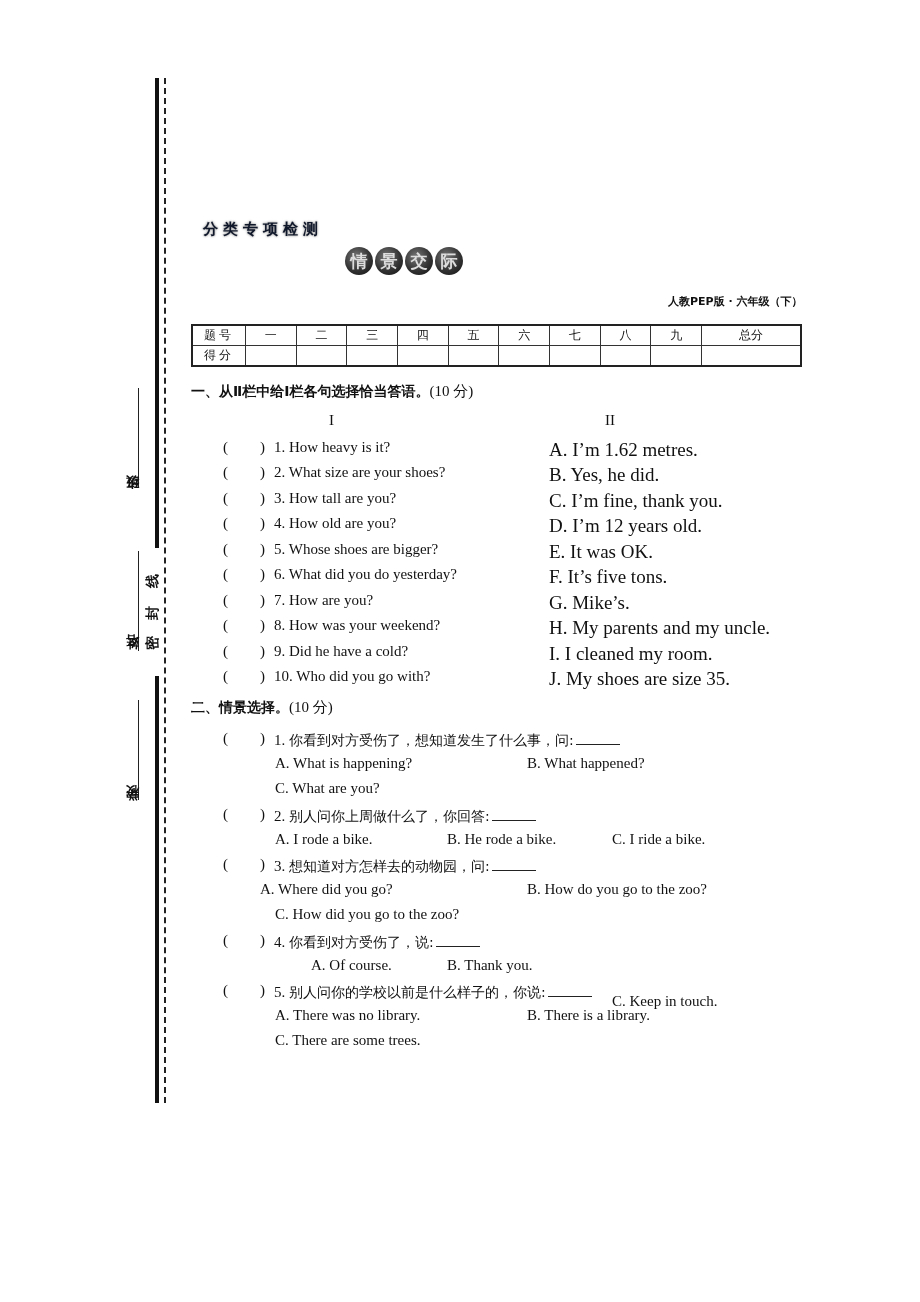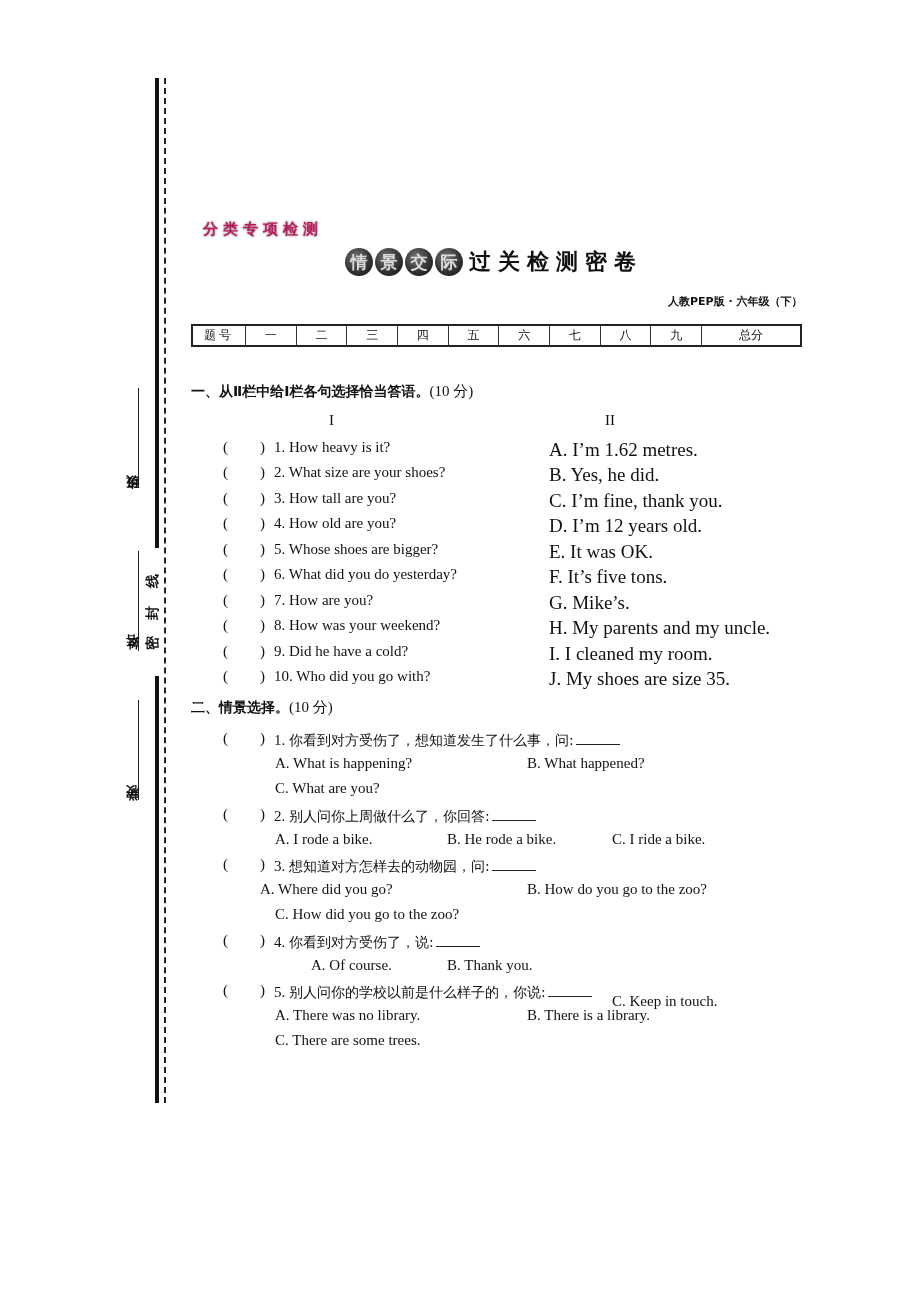--- a/index.html
+++ b/index.html
@@ -15,21 +15,21 @@
     .dash-line { position: absolute; left: 164px; top: 78px; height: 1025px; width: 0;
       border-left: 2px dashed #222; }
     .margin-label { position: absolute; font-family: "DejaVu Sans", sans-serif; font-size: 13px;
       font-weight: bold; writing-mode: vertical-rl; transform: rotate(180deg); letter-spacing: 2px; }
     .margin-rule { position: absolute; left: 138px; width: 1px; background: #222; }
     .seal-char { position: absolute; left: 146px; font-family: "DejaVu Sans", sans-serif;
       font-size: 14px; font-weight: bold; transform: rotate(-90deg); }
 
     
     .series-title { left: 203px; top: 220px; font-family: "DejaVu Sans", sans-serif; font-size: 15px;
-      font-weight: bold; letter-spacing: 5px; color: #be185d;
+      font-weight: bold; letter-spacing: 5px; color: #0f172a;
       text-shadow: 0 0 2px #999, 0 0 3px #bbb; }
     .main-title { left: 345px; top: 247px; display: flex; align-items: center; }
     .badge { width: 28px; height: 28px; border-radius: 50%;
       background: radial-gradient(circle at 40% 35%, #777 0%, #333 55%, #111 100%);
       color: #ddd; font-family: "DejaVu Sans", sans-serif; font-size: 17px; font-weight: bold;
       display: flex; align-items: center; justify-content: center; margin-right: 2px; }
     .title-text { font-family: "DejaVu Sans", sans-serif; font-size: 22px; font-weight: bold;
       letter-spacing: 7px; margin-left: 4px; }
     .edition { left: 668px; top: 294px; font-family: "DejaVu Sans", sans-serif; font-size: 11px; font-weight: bold; }
 
@@ -73,40 +73,52 @@
   <div class="seal-char" style="top:572px;">线</div>
 </div>
 
 <div class="abs series-title">分类专项检测</div>
 
 <div class="abs main-title">
   <div class="badge">情</div>
   <div class="badge">景</div>
   <div class="badge">交</div>
   <div class="badge">际</div>
-  <span class="title-text">过关检测密卷</span>
 </div>
 
 <div class="abs edition">人教PEP版 · 六年级（下）</div>
 
 <table class="score">
   <tbody>
       <tr>
     <td class="hdr">题号</td>
     <td>一</td>
     <td>二</td>
     <td>三</td>
     <td>四</td>
     <td>五</td>
     <td>六</td>
     <td>七</td>
     <td>八</td>
     <td>九</td>
     <td>总分</td>
   </tr>
+  <tr>
+    <td class="hdr">得分</td>
+    <td></td>
+    <td></td>
+    <td></td>
+    <td></td>
+    <td></td>
+    <td></td>
+    <td></td>
+    <td></td>
+    <td></td>
+    <td></td>
+  </tr>
 </tbody>
   </table>
 
 <div class="abs section-title" style="left:191px;top:382px;">
   <span>一、从Ⅱ栏中给Ⅰ栏各句选择恰当答语。</span><span class="pts">(10 分)</span>
 </div>
 <div class="abs col-head" style="left:329px;top:412px;">I</div>
 <div class="abs col-head" style="left:605px;top:412px;">II</div>
 
 <div>

